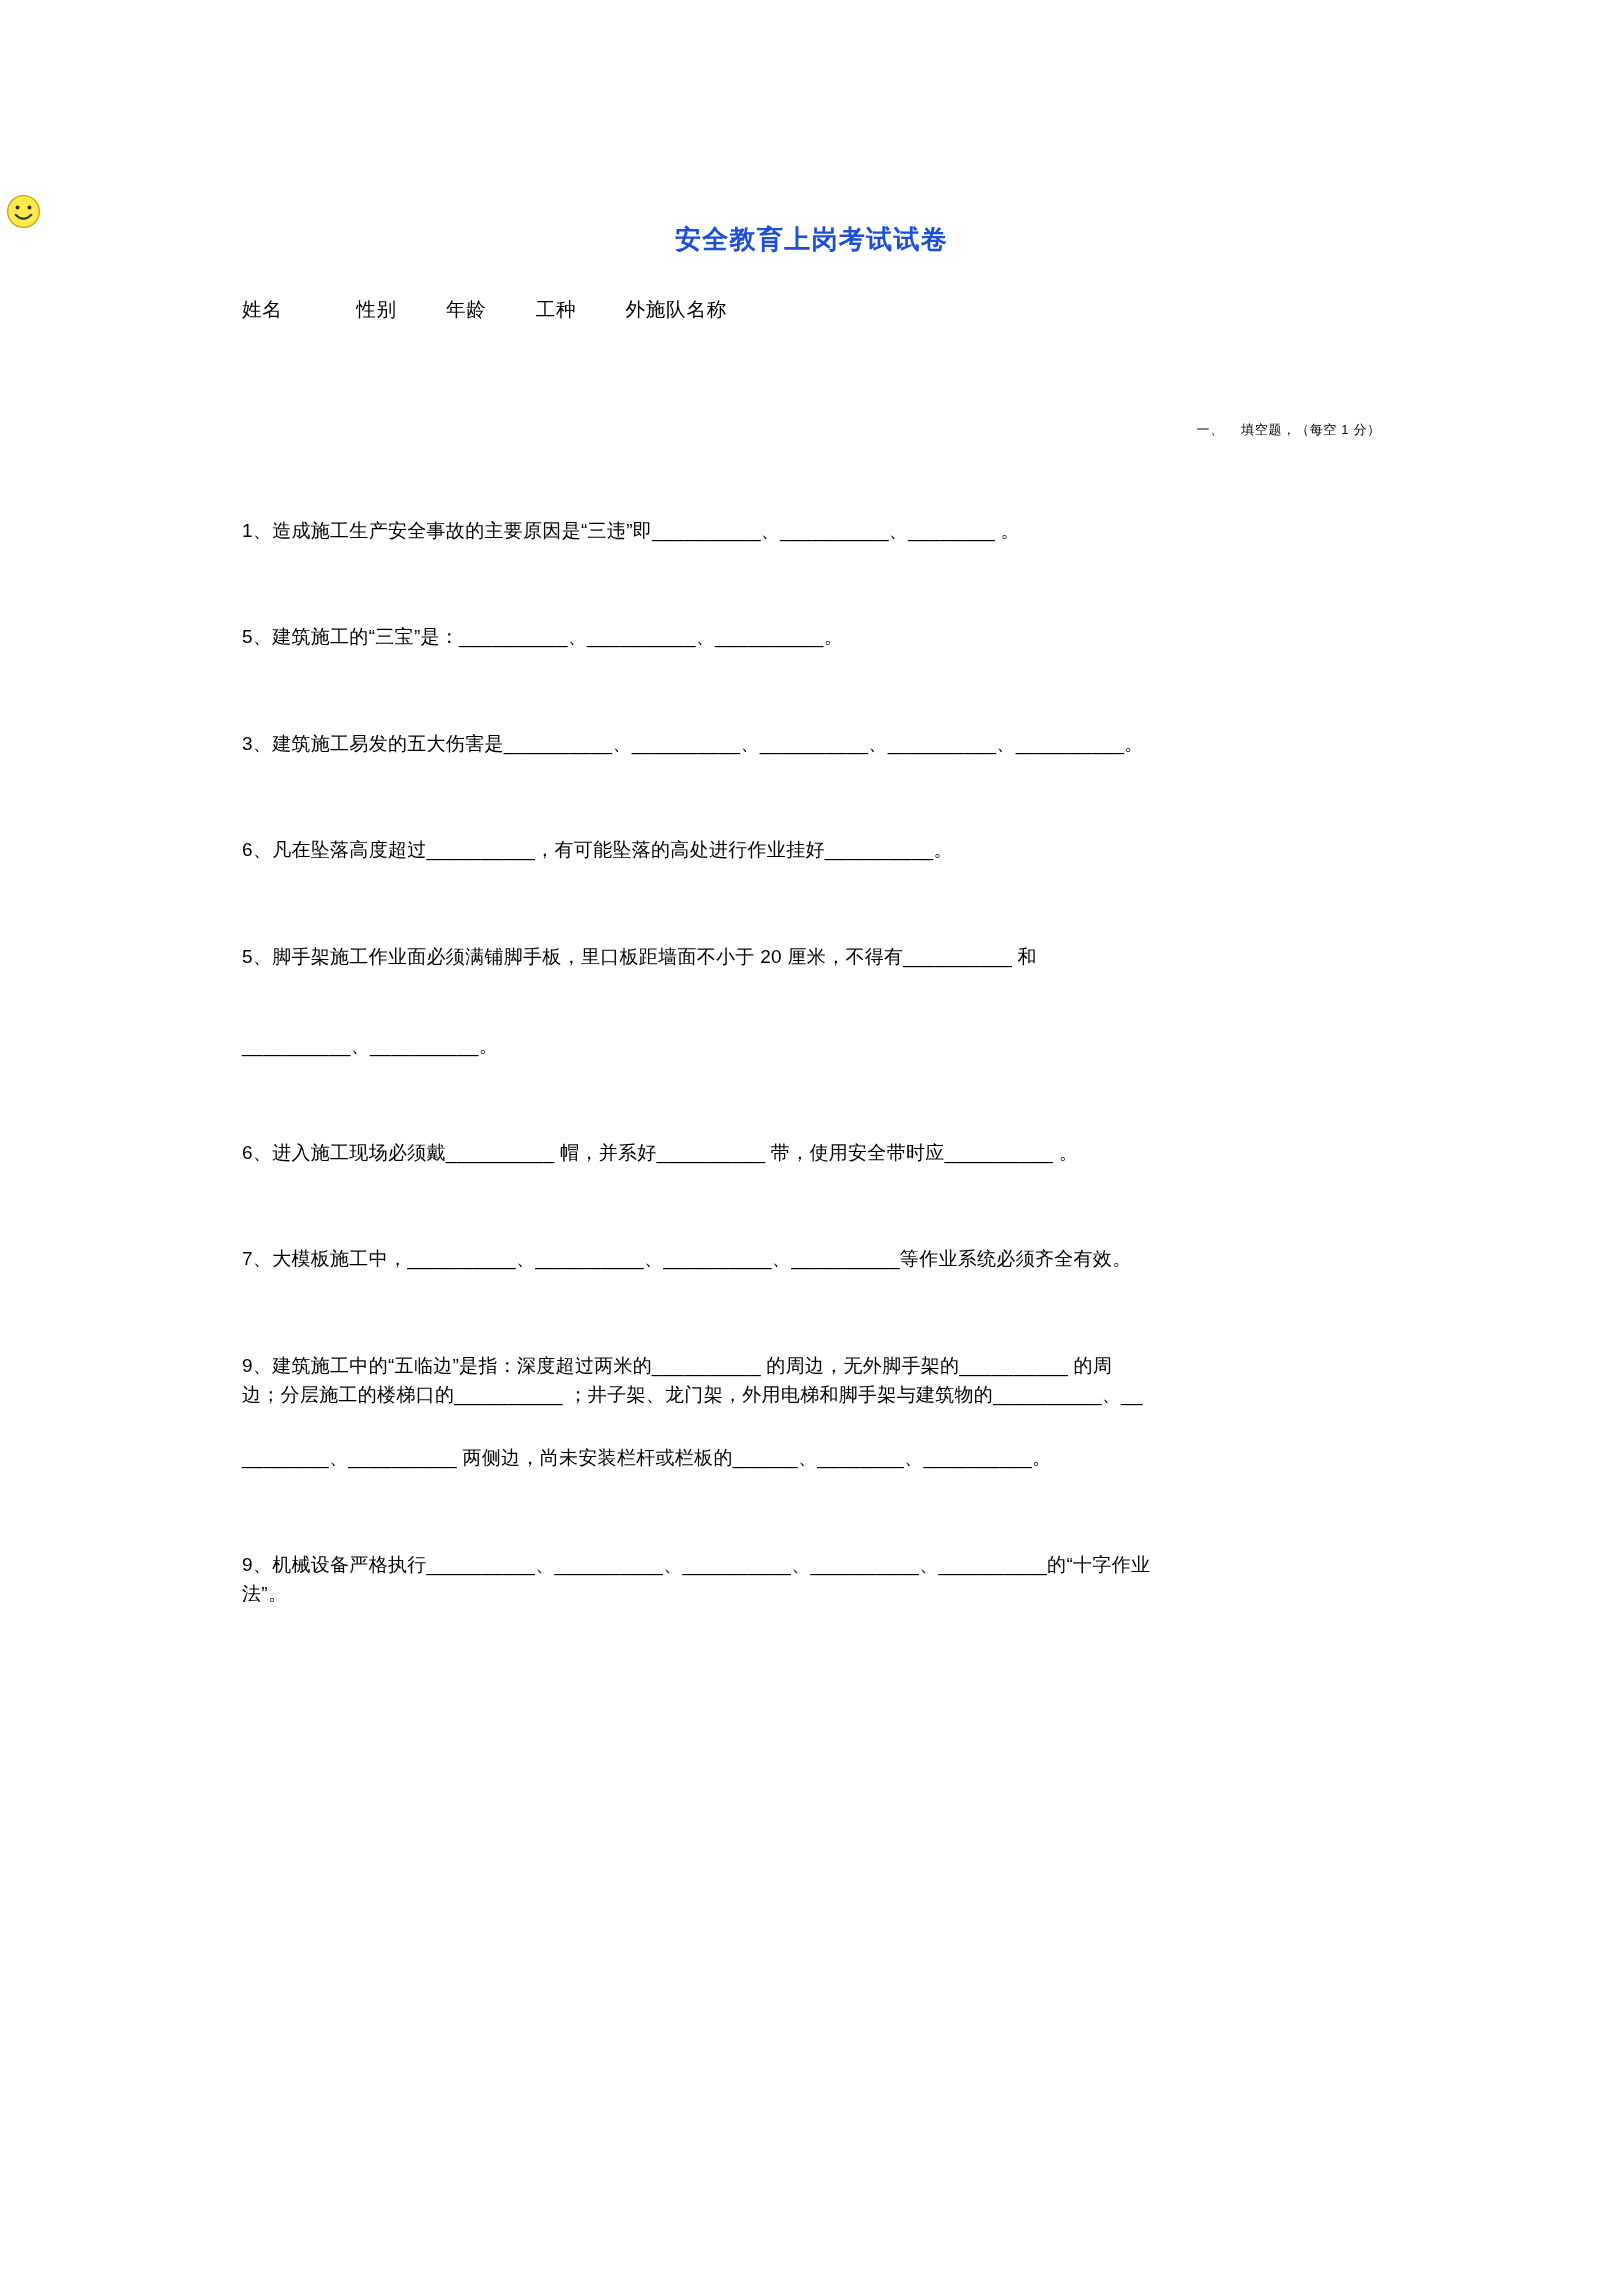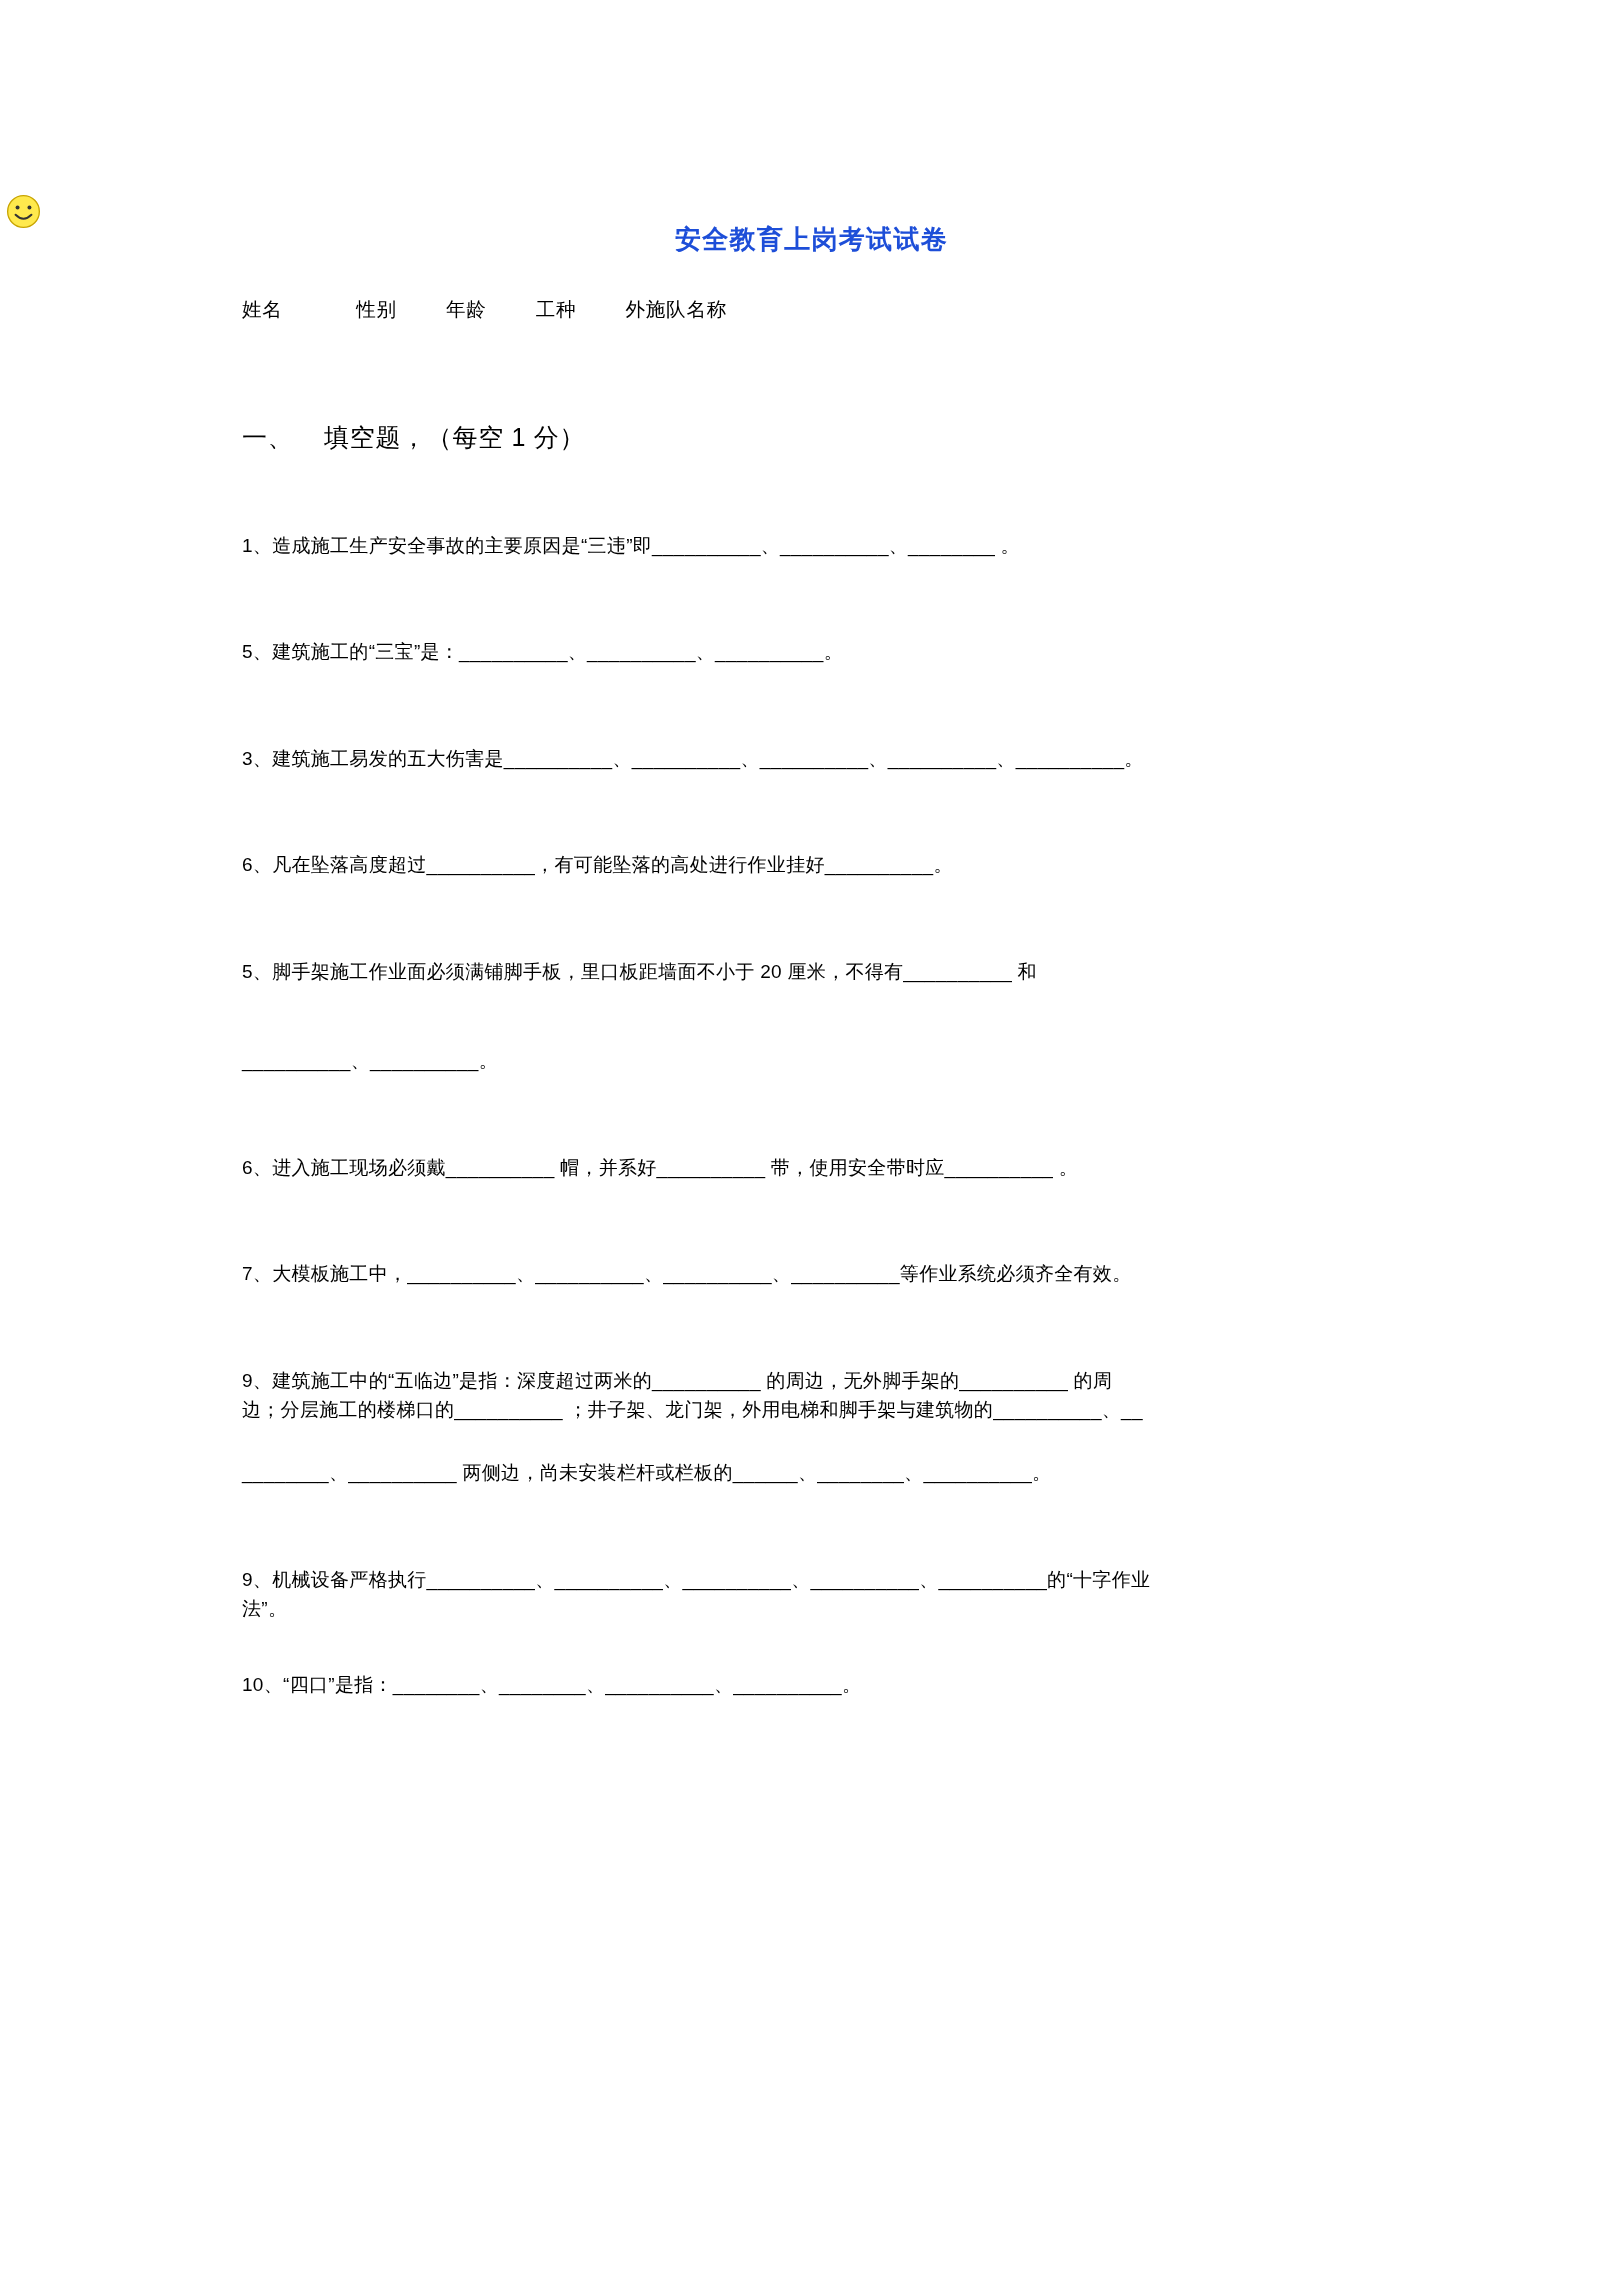--- a/index.html
+++ b/index.html
@@ -44,23 +44,24 @@
     color: #1d4ed8;
   }
   .id-row {
     margin-top: 39px;
     font-size: 19.6px;
     letter-spacing: 0.7px;
     white-space: pre;
   }
   .section-head {
     margin-top: 98px;
-    font-size: 25px;
+    font-size: 13px;
     letter-spacing: 0.7px;
     white-space: pre;
+    text-align: right;
   }
   .q {
     font-size: 19px;
     line-height: 1.55;
     margin-top: 77px;
     letter-spacing: 0.3px;
   }
   .q.tight {
     margin-top: 46px;
   }
@@ -121,19 +122,16 @@
       <span class="q-body">9、建筑施工中的“五临边”是指：深度超过两米的__________ 的周边，无外脚手架的__________   的周</span>
       <span class="q-body q-line2">边；分层施工的楼梯口的__________ ；井子架、龙门架，外用电梯和脚手架与建筑物的__________、__</span>
       <span class="q-body q-line3">________、__________ 两侧边，尚未安装栏杆或栏板的______、________、__________。</span>
     </div>
 
     <div class="q">
       <span class="q-body">9、机械设备严格执行__________、__________、__________、__________、__________的“十字作业</span>
       <span class="q-body q-line2">法”。</span>
     </div>
 
-    <div class="q tight">
-      <span>10、“四口”是指：________、________、__________、__________。</span>
-    </div>
 
   </div>
 </div>
 
 
 </body></html>

